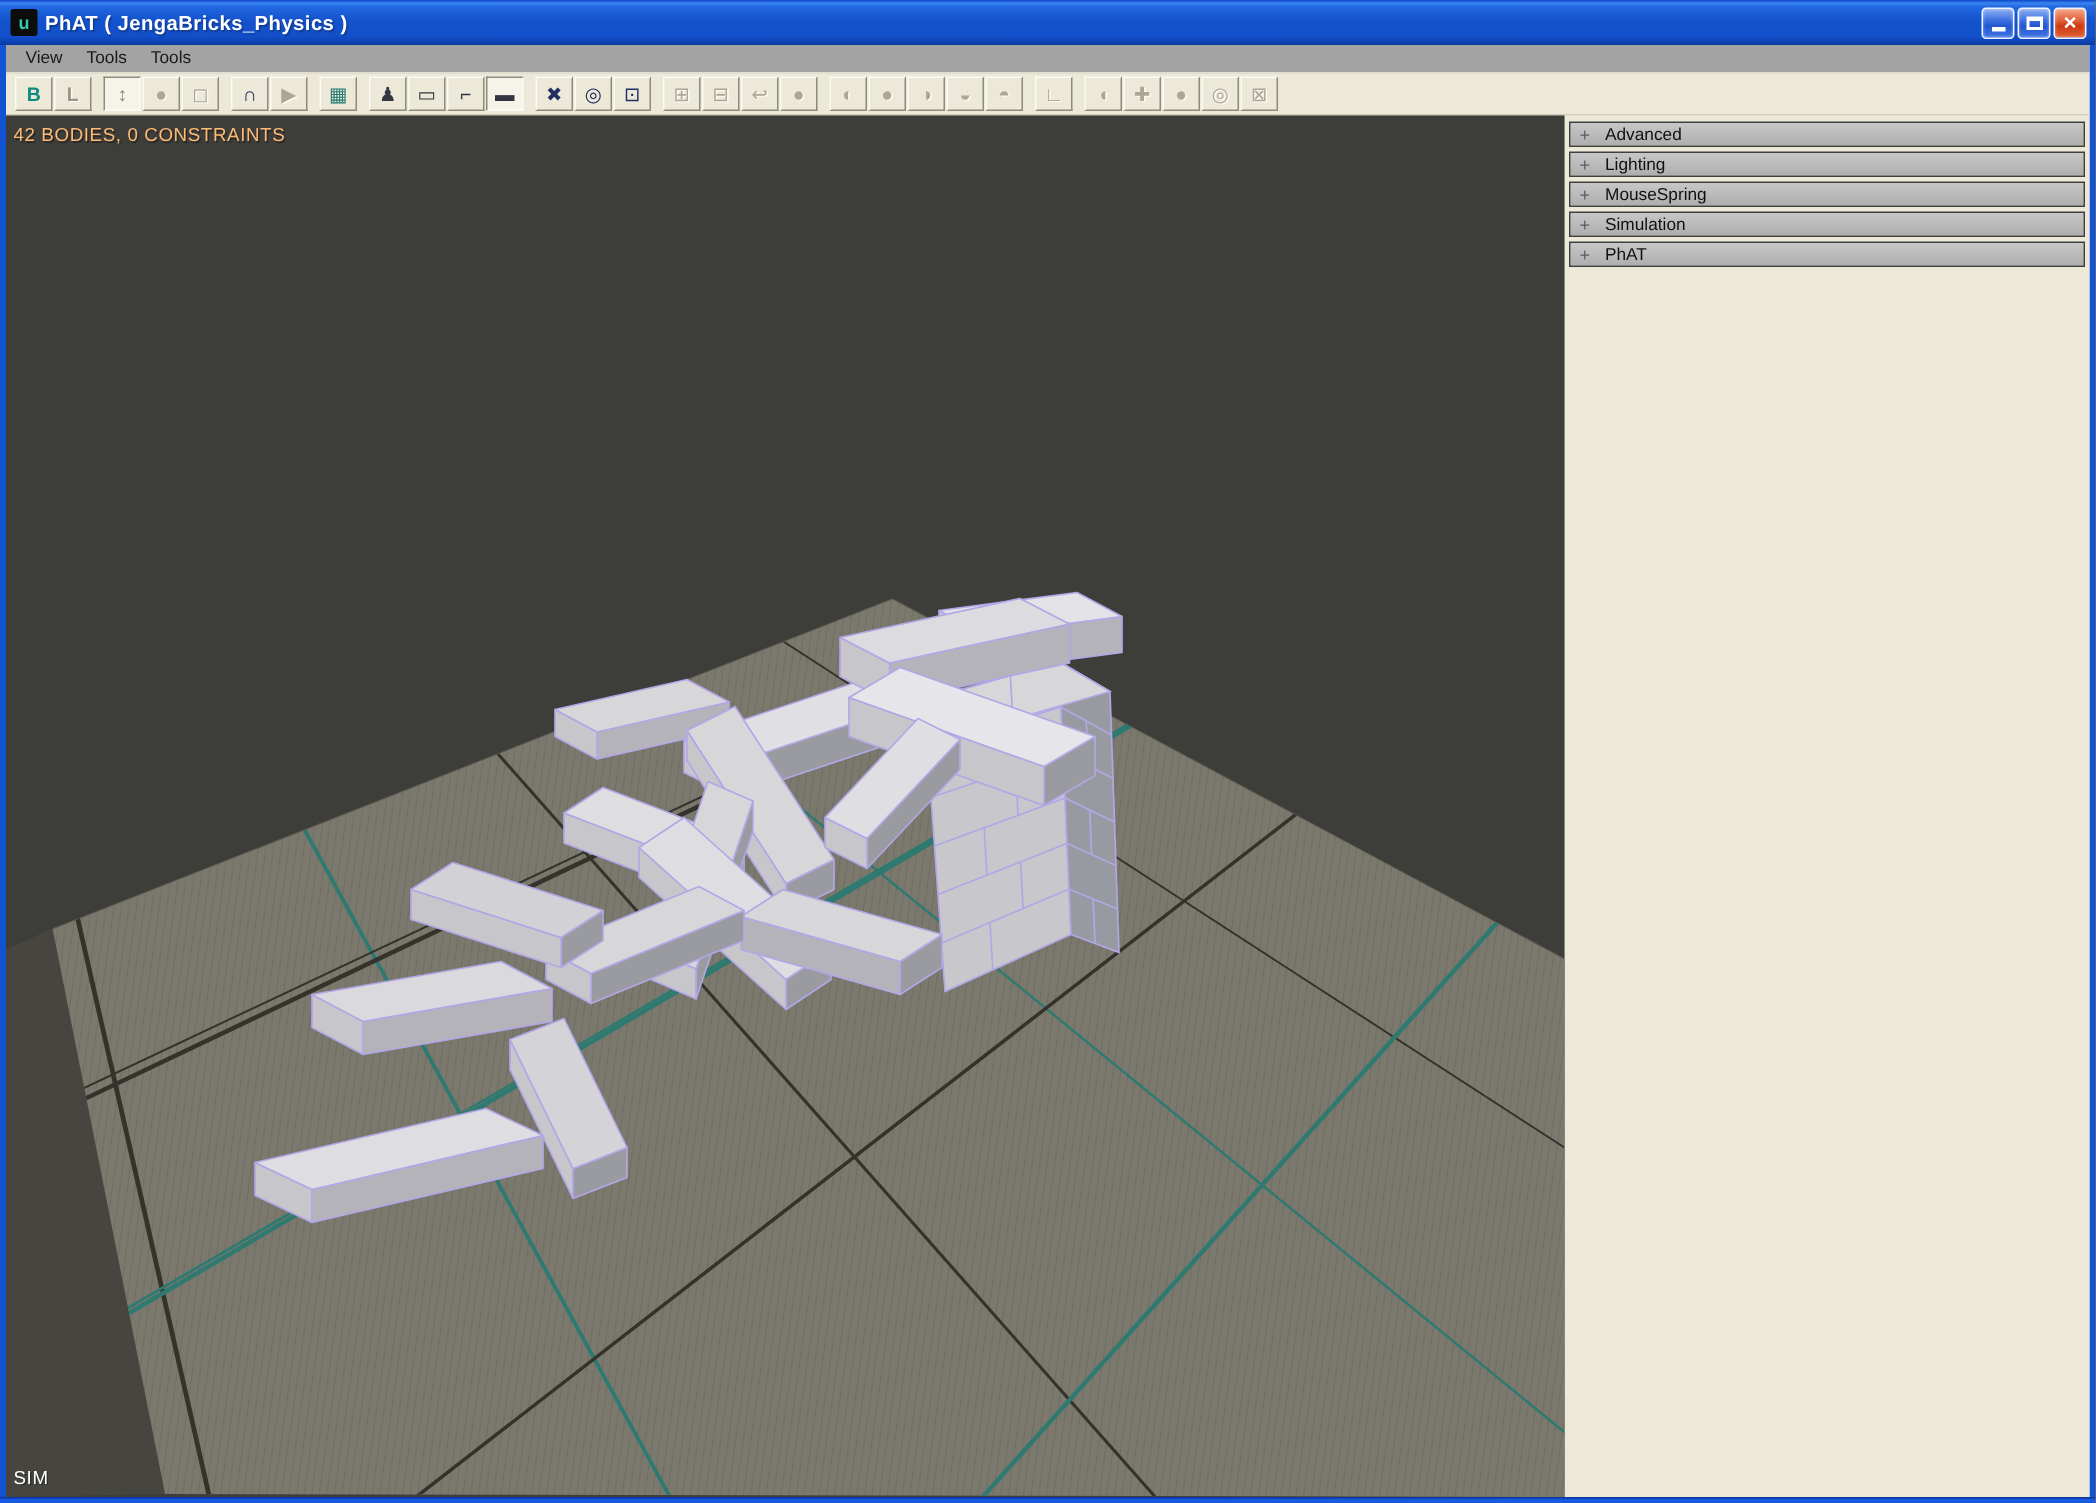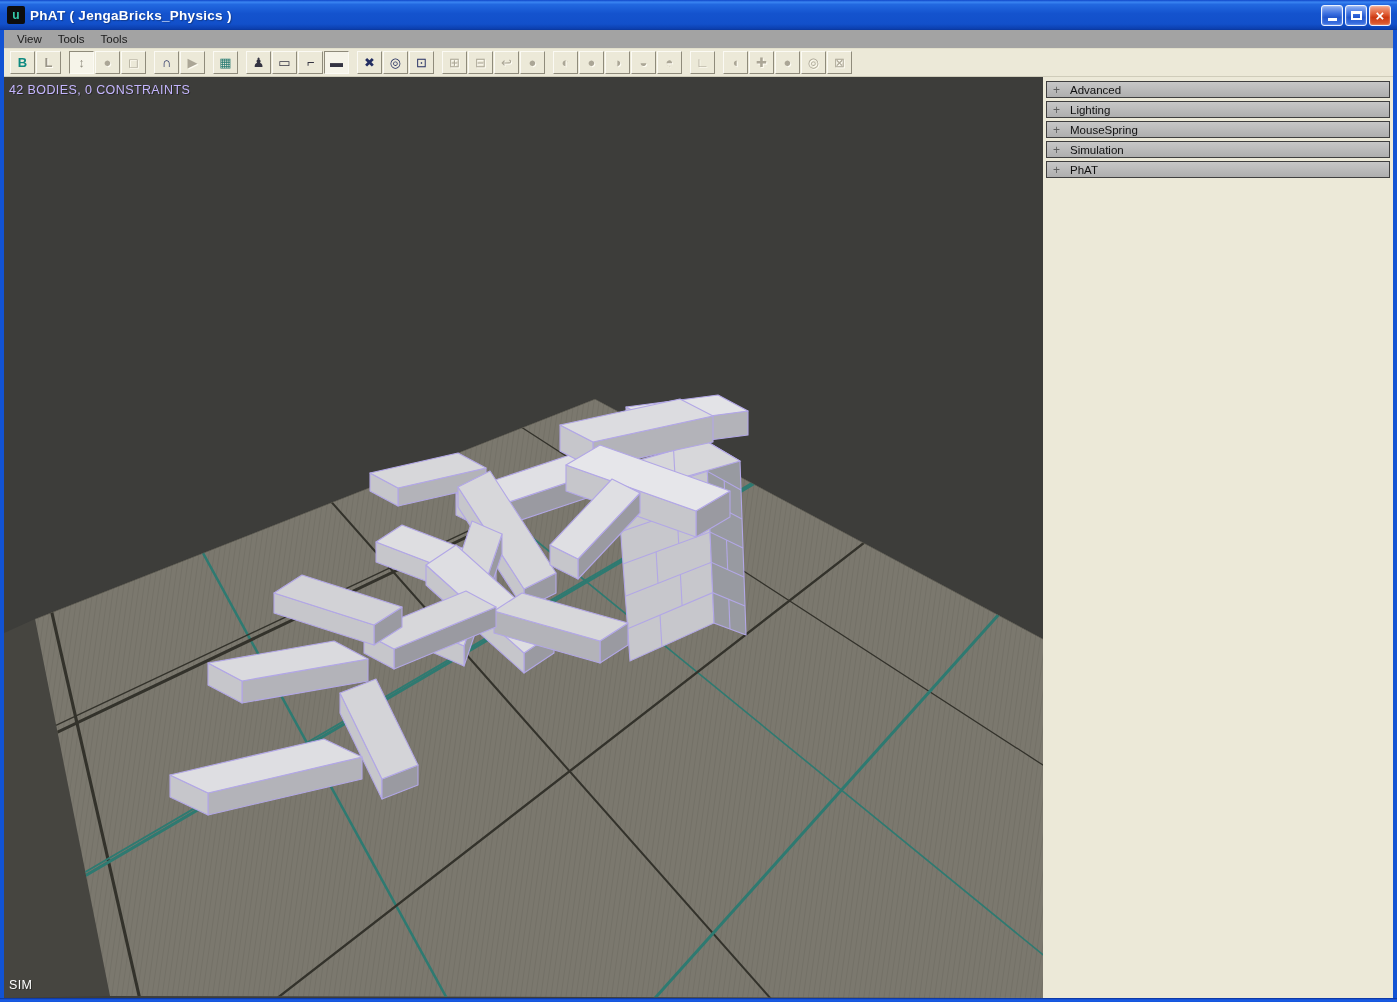--- a/index.html
+++ b/index.html
@@ -41,21 +41,21 @@
     font-size:13px; cursor:default; }
   .tb-btn.pressed { border-color:#8f8b7b #fbfaf4 #fbfaf4 #8f8b7b; background:#f6f4e9; }
   .tb-btn.disabled .g { text-shadow:1px 1px 0 #fffdf4; }
   .tb-btn .g { line-height:1; }
   .tb-btn .bold { font-weight:bold; }
 
   
   .main { display:flex; height:921px; }
   .viewport { position:relative; width:1039px; height:921px; background:#3d3d3a; overflow:hidden; }
   .viewport svg { position:absolute; left:0; top:0; }
-  .vp-status { position:absolute; left:5px; top:6px; color:#c4b5fd; font-size:12.5px;
+  .vp-status { position:absolute; left:5px; top:6px; color:#fdba74; font-size:12.5px;
     letter-spacing:.4px; text-shadow:1px 1px 0 rgba(0,0,0,.35); }
   .vp-sim { position:absolute; left:5px; bottom:6px; color:#ffffff; font-size:12.5px;
     letter-spacing:.4px; text-shadow:1px 1px 0 rgba(0,0,0,.35); }
 
   .panel { width:350px; background:#ece9d8; padding-top:4px; }
   .panel-header { height:17px; margin:0 3px 3px 3px; border:1px solid #3f3f3f;
     background:linear-gradient(180deg,#c7c7c7,#aeaeae); display:flex; align-items:center;
     font-size:11.5px; color:#101010; cursor:default; }
   .panel-header .plus { color:#5e5e5e; font-size:12px; margin:0 10px 0 6px; line-height:1; }
 

